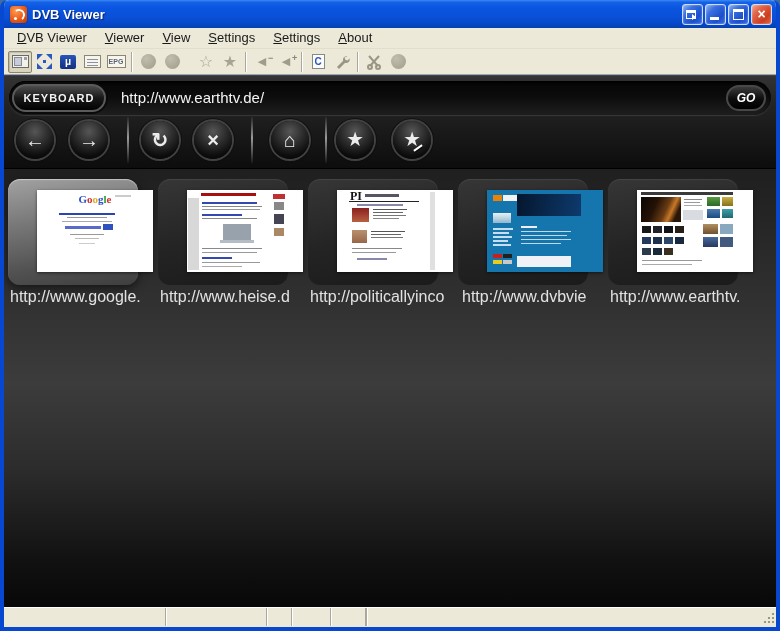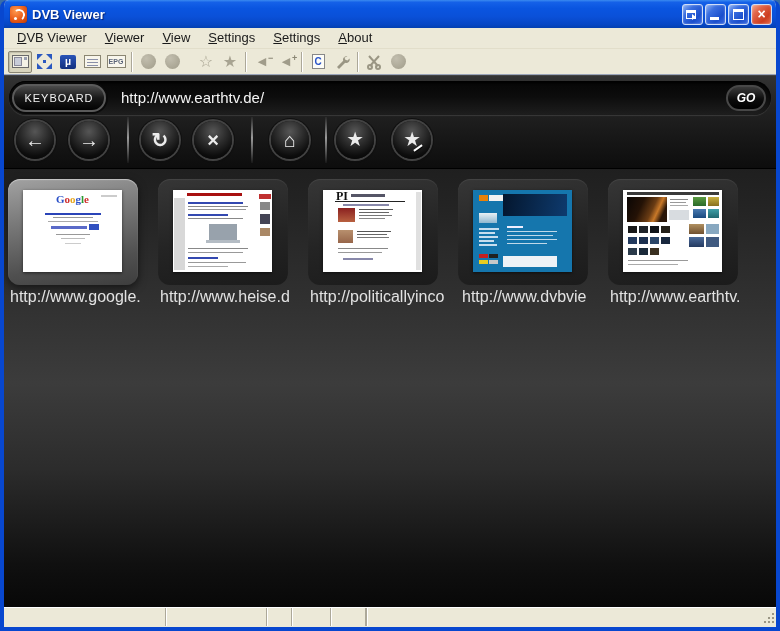--- a/index.html
+++ b/index.html
@@ -57,21 +57,21 @@
 
   .browser-panel{position:absolute;left:0;top:0;width:100%;height:94px;
     background:linear-gradient(180deg,#343434 0%,#242424 30%,#181818 65%,#0d0d0d 100%);
     border-bottom:1px solid #000;box-shadow:inset 0 1px 0 rgba(255,255,255,.08);}
 
   .url-bar{position:absolute;left:5px;right:5px;top:6px;height:34px;border-radius:17px;
     background:linear-gradient(180deg,#060606 0%,#0c0c0c 45%,#1e1e1e 100%);
     box-shadow:inset 0 2px 3px rgba(0,0,0,.9),0 1px 1px rgba(255,255,255,.12);}
   .keyboard-btn{position:absolute;left:3px;top:3px;width:94px;height:28px;border-radius:14px;
     border:2px solid #5a5a5a;background:linear-gradient(180deg,#4c4c4c 0%,#181818 50%,#020202 100%);
-    color:#f2f2f2;font-size:11px;font-weight:normal;letter-spacing:1px;text-align:center;line-height:25px;
+    color:#f2f2f2;font-size:11px;font-weight:bold;letter-spacing:1px;text-align:center;line-height:25px;
     box-shadow:0 0 0 2px #0a0a0a;}
   .url-text{position:absolute;left:112px;top:0;height:34px;line-height:34px;color:#f4f4f4;font-size:15px;white-space:nowrap;}
   .go-btn{position:absolute;right:5px;top:4px;width:40px;height:26px;border-radius:13px;
     border:2px solid #484848;background:linear-gradient(180deg,#3a3a3a,#0c0c0c 55%,#000);
     color:#fff;font-size:12px;font-weight:bold;font-style:italic;text-align:center;line-height:23px;}
 
   .nav-btn{position:absolute;top:46px;width:38px;height:38px;border-radius:50%;
     background:radial-gradient(circle at 50% 28%,#565656 0%,#2e2e2e 38%,#0d0d0d 72%,#000 100%);
     box-shadow:0 0 0 2px #424242,0 0 0 3px #101010,0 1px 3px rgba(0,0,0,.8);
     color:#ececec;text-align:center;line-height:38px;font-size:20px;font-weight:bold;}
@@ -79,21 +79,21 @@
   .nav-sep{position:absolute;top:42px;width:2px;height:46px;
     background:linear-gradient(180deg,rgba(255,255,255,.04) 0%,#9a9a9a 45%,rgba(255,255,255,.04) 100%);}
   .star-edit::after{content:"";position:absolute;right:8px;bottom:10px;width:10px;height:2px;background:#fff;transform:rotate(-35deg);box-shadow:0 1px 1px #000;}
 
   
   .tile{position:absolute;top:104px;width:130px;height:106px;border-radius:12px;
     background:linear-gradient(170deg,#363636 0%,#242424 55%,#1b1b1b 100%);
     box-shadow:inset 0 1px 1px rgba(255,255,255,.08);}
   .tile.selected{background:linear-gradient(170deg,#a2a2a2 0%,#7a7a7a 35%,#505050 75%,#3e3e3e 100%);
     box-shadow:inset 0 1px 1px rgba(255,255,255,.45),0 3px 8px rgba(0,0,0,.55);}
-  .page{position:absolute;left:15px;top:11px;width:99px;height:82px;background-color:#fff;
+  .page{position:absolute;left:29px;top:11px;width:116px;height:82px;background-color:#fff;
     background-repeat:no-repeat;box-shadow:0 1px 3px rgba(0,0,0,.55);overflow:hidden;}
   .tile-label{position:absolute;top:213px;height:18px;line-height:18px;font-size:16px;color:#e2e2e2;white-space:nowrap;}
 
   
   .page.google{background-image:
     linear-gradient(#ccc,#ccc),linear-gradient(#2a44b8,#2a44b8),linear-gradient(#999,#999),
     linear-gradient(#aaa,#aaa),linear-gradient(#5a6ac8,#5a6ac8),linear-gradient(#3050c0,#3050c0),
     linear-gradient(#999,#999),linear-gradient(#bbb,#bbb),linear-gradient(#ccc,#ccc);
     background-position:78px 5px,22px 23px,30px 27px,25px 31px,28px 36px,66px 34px,33px 44px,38px 48px,42px 53px;
     background-size:16px 2px,56px 2px,40px 1px,50px 1px,36px 3px,10px 6px,34px 1px,24px 1px,16px 1px;}

